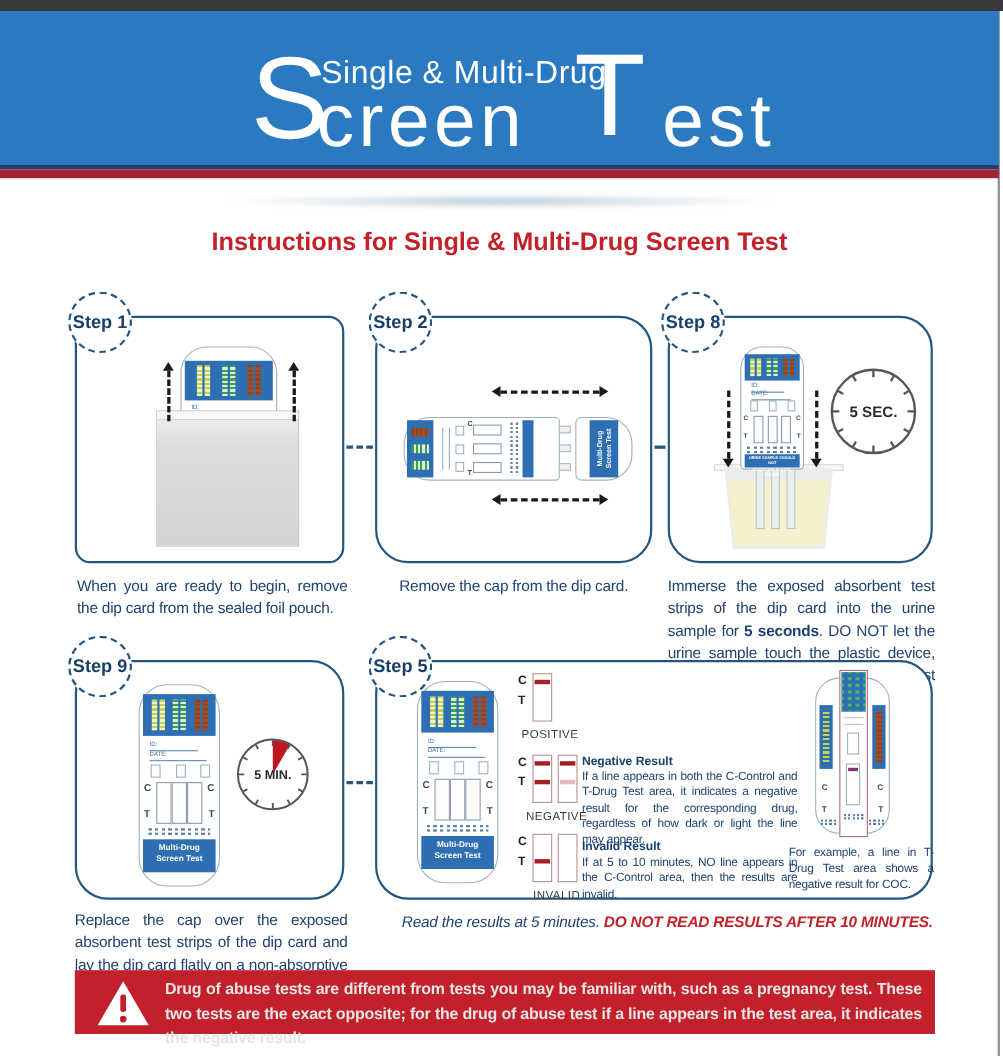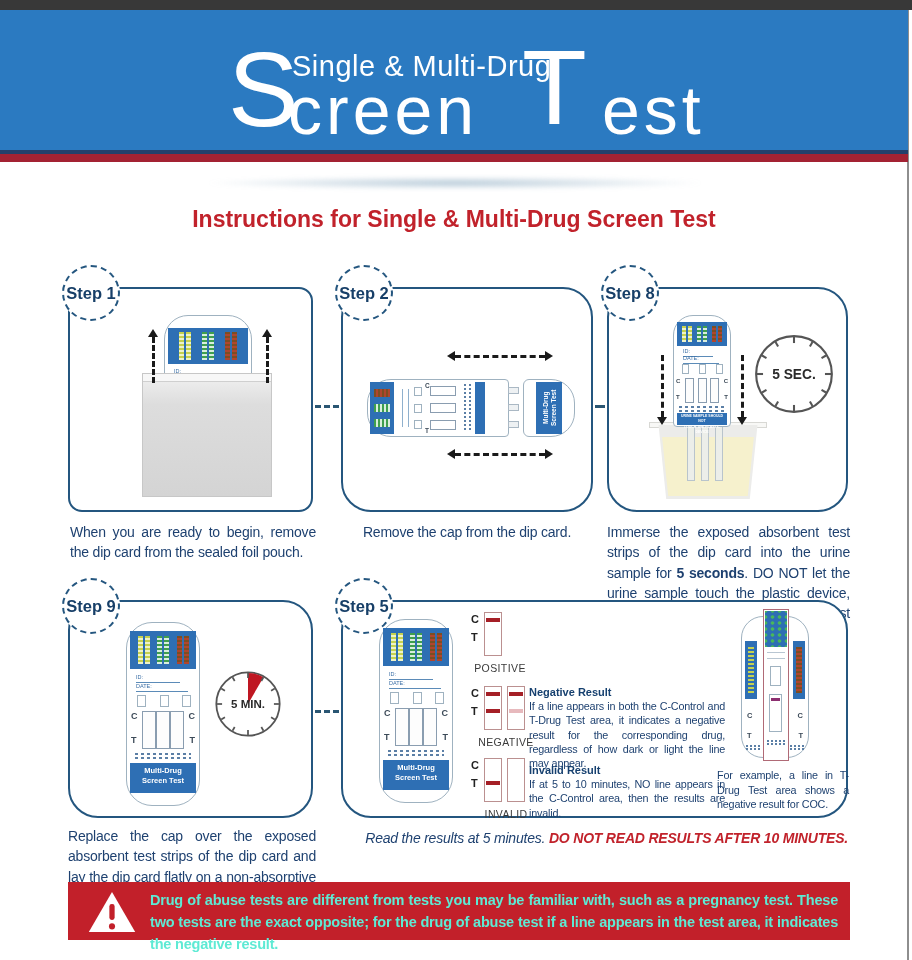--- a/index.html
+++ b/index.html
@@ -52,21 +52,21 @@
   .cap1 { left:70px;  top:522px; width:246px; text-align:justify; }
   .cap2 { left:341px; top:522px; width:252px; text-align:center; }
   .cap3 { left:607px; top:522px; width:243px; text-align:justify; }
   .cap4 { left:68px;  top:826px; width:248px; text-align:justify; }
   .read-line { left:341px; top:828px; width:507px; text-align:right;font-style:italic; }
   .read-line .warn { color:#c1222b; font-weight:700; }
 
   
   .warning { position:absolute; left:68px; top:882px; width:782px; height:58px; background:#c2202a; }
   .warning .tri { position:absolute; left:20px; top:9px; }
-  .warning .wtext { position:absolute; left:82px; top:7px; width:688px; color:#5eead4;
+  .warning .wtext { position:absolute; left:82px; top:7px; width:688px; color:#e5e5e5;
     font-size:14.5px; font-weight:700; line-height:1.52; letter-spacing:-0.2px; text-align:justify; }
 
   
   .v-arrow { position:absolute; width:10px; }
   .v-arrow .tri-up { width:0; height:0; border-left:5px solid transparent; border-right:5px solid transparent; border-bottom:8px solid #1a1a1a; }
   .v-arrow .tri-down { width:0; height:0; border-left:5px solid transparent; border-right:5px solid transparent; border-top:8px solid #1a1a1a; }
   .v-arrow .shaft { width:0; margin:0 auto; border-left:3px dashed #1a1a1a; }
   .h-arrow { position:absolute; height:10px; display:flex; align-items:center; }
   .h-arrow .tri-l { width:0; height:0; border-top:5px solid transparent; border-bottom:5px solid transparent; border-right:8px solid #1a1a1a; }
   .h-arrow .tri-r { width:0; height:0; border-top:5px solid transparent; border-bottom:5px solid transparent; border-left:8px solid #1a1a1a; }

